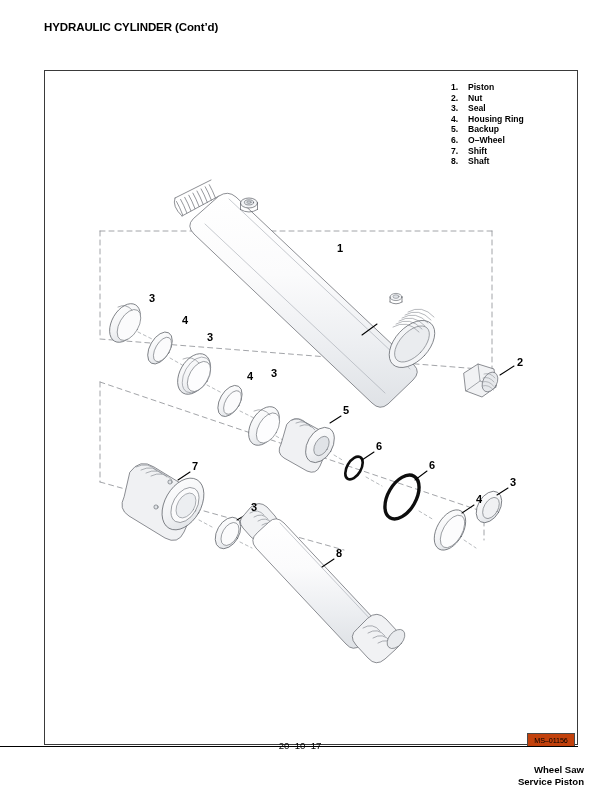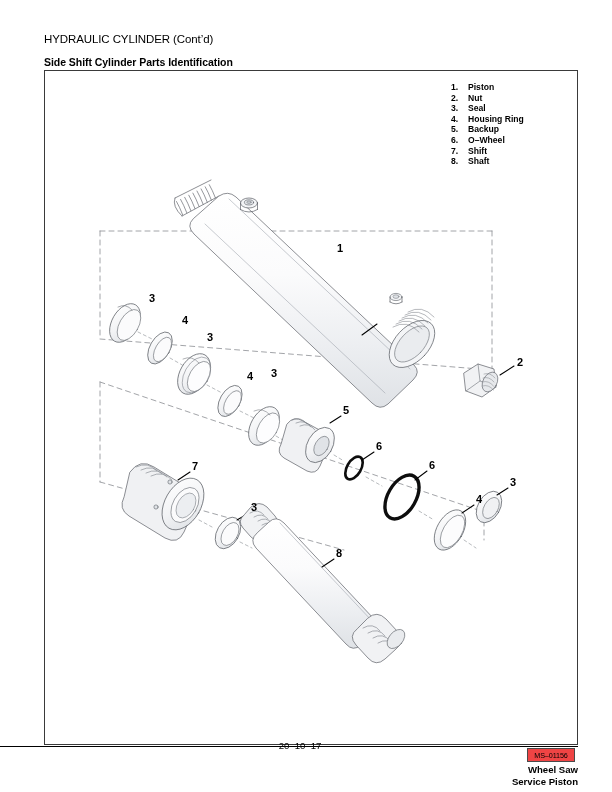--- a/index.html
+++ b/index.html
@@ -18,23 +18,23 @@
   .page {
     position: absolute;
     left: 0; top: 0;
     width: 612px;
     height: 792px;
   }
   
   .doc-title {
     position: absolute;
     left: 44px;
-    top: 33px;
+    top: 21px;
     font-size: 11.5px;
-    font-weight: normal;
+    font-weight: bold;
     letter-spacing: -0.1px;
     white-space: nowrap;
   }
   .section-title {
     position: absolute;
     left: 44px;
     top: 56px;
     font-size: 10.5px;
     font-weight: bold;
     letter-spacing: -0.05px;
@@ -69,29 +69,29 @@
     width: 17px;
     flex: 0 0 17px;
   }
   .parts-label {
     flex: 1 1 auto;
   }
   
   .ms-box {
     position: absolute;
     left: 527px;
-    top: 748px;
+    top: 733px;
     width: 48px;
     height: 14px;
     border: 1px solid #4a4a4a;
     box-sizing: border-box;
     display: flex;
     align-items: center;
     justify-content: center;
-    background: #ef4444;
+    background: #c2410c;
   }
   .ms-box span {
     font-size: 7.2px;
     letter-spacing: -0.1px;
   }
   
   .footer-rule {
     position: absolute;
     left: 0px;
     top: 746px;
@@ -103,21 +103,21 @@
     position: absolute;
     left: 300px;
     top: 740px;
     transform: translateX(-50%);
     font-size: 9.6px;
     font-weight: normal;
     white-space: nowrap;
   }
   .footer-right {
     position: absolute;
-    right: 34px;
+    right: 28px;
     top: 764px;
     text-align: right;
     font-size: 9.6px;
     font-weight: bold;
     line-height: 11.5px;
   }
   
   .drawing {
     position: absolute;
     left: 44px;
@@ -132,21 +132,20 @@
     font-weight: bold;
     fill: #000000;
   }
 </style>
 </head>
 <body>
 
 <div class="page">
 
   <div class="doc-title">HYDRAULIC CYLINDER (Cont’d)</div>
-  <div class="section-title">Side Shift Cylinder Parts Identification</div>
 
   <div class="illus-frame"></div>
 
   <div class="drawing">
     <svg width="534" height="675" viewBox="0 0 534 675" xmlns="http://www.w3.org/2000/svg">
       <defs>
         <linearGradient id="metalH" x1="0" y1="0" x2="0" y2="1">
           <stop offset="0%" stop-color="#ffffff"></stop>
           <stop offset="38%" stop-color="#fbfbfc"></stop>
           <stop offset="72%" stop-color="#eceef1"></stop>

